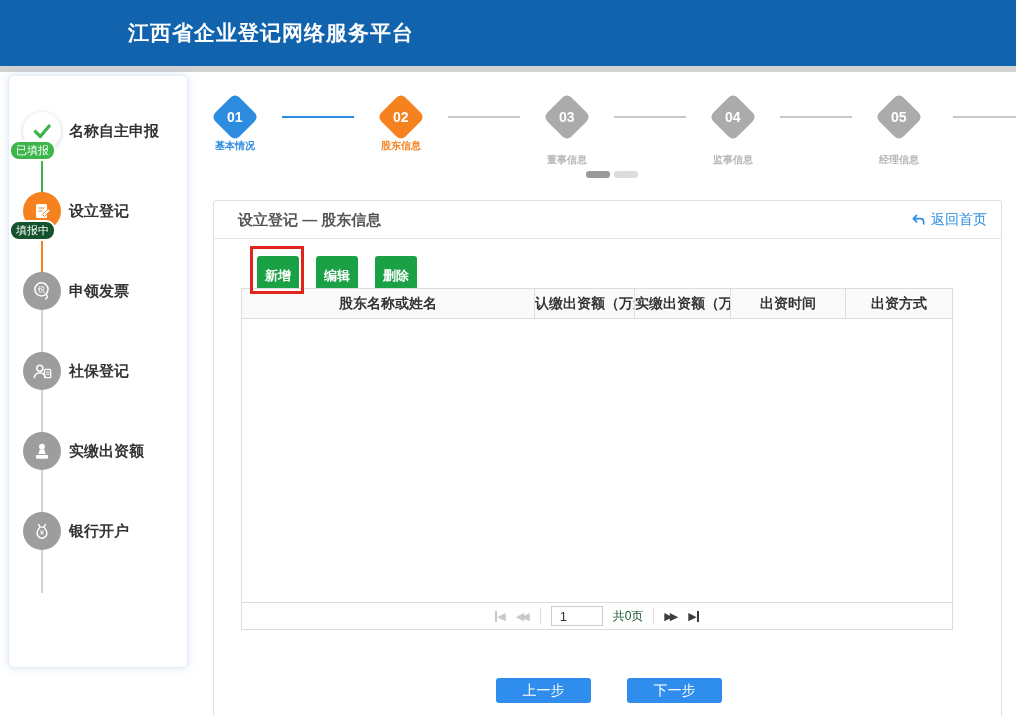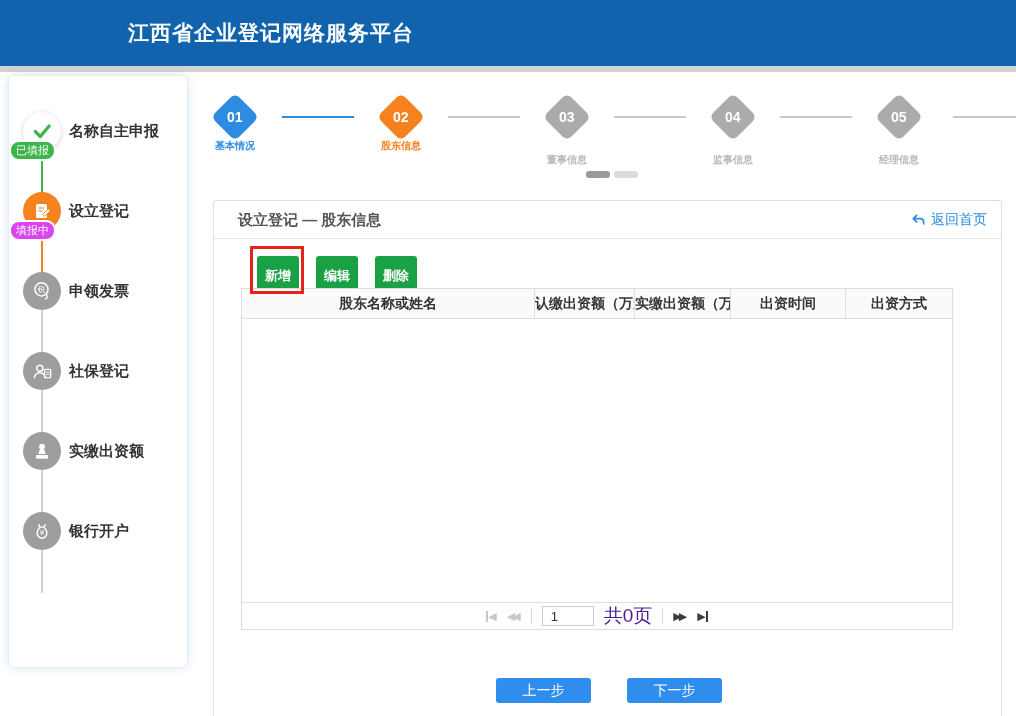--- a/index.html
+++ b/index.html
@@ -22,21 +22,21 @@
   .side-item{position:relative;height:80px;}
   .side-circle{position:absolute;left:14px;top:21px;width:38px;height:38px;border-radius:50%;
     display:flex;align-items:center;justify-content:center;z-index:2;}
   .side-circle.done{background:#fff;box-shadow:0 1px 5px rgba(0,0,0,.18);}
   .side-circle.active{background:var(--accent-orange);}
   .side-circle.pending{background:#9d9d9d;}
   .side-label{position:absolute;left:60px;top:0;height:80px;line-height:80px;font-size:15px;font-weight:bold;color:#333;white-space:nowrap;}
   .side-badge{position:absolute;left:0;top:49px;z-index:3;font-size:11px;color:#fff;border:2px solid #fff;
     border-radius:10px;padding:1px 5px;white-space:nowrap;}
   .side-badge.green{background:var(--badge-green);}
-  .side-badge.orange{background:#d946ef;}
+  .side-badge.orange{background:#14532d;}
   .side-item .connector{position:absolute;left:32px;top:59px;width:2px;height:43px;z-index:1;}
   .conn-green{background:var(--badge-green);} .conn-orange{background:var(--accent-orange);} .conn-gray{background:#d2d2d2;}
 
   
   .stepper{position:absolute;left:0;top:75px;width:1016px;height:115px;}
   .step-diamond{position:absolute;top:100px;width:34px;height:34px;border-radius:6px;transform:rotate(45deg);
     display:flex;align-items:center;justify-content:center;}
   .step-diamond span{transform:rotate(-45deg);color:#fff;font-size:14px;font-weight:bold;}
   .step-diamond.done{background:var(--accent-blue);}
   .step-diamond.active{background:var(--accent-orange);}
@@ -68,21 +68,21 @@
   .grid-header .cell:first-child{border-left:none;}
   .c0{width:292px;} .c1{width:100px;} .c2{width:96px;} .c3{width:107px;} .c4{width:115px;}
   .grid-body{height:283px;border-left:1px solid var(--border-gray);border-right:1px solid var(--border-gray);background:#fff;}
   .grid-pager{height:28px;border:1px solid var(--border-gray);display:flex;align-items:center;justify-content:center;gap:10px;background:#fff;}
   .pg-btn{display:flex;align-items:center;font-size:11px;cursor:pointer;line-height:1;}
   .pg-disabled{color:#c8c8c8;} .pg-enabled{color:#3c3c3c;}
   .pg-bar{display:inline-block;width:2px;height:11px;background:currentColor;}
   .pg-double{letter-spacing:-3px;padding-right:3px;}
   .pg-sep{width:1px;height:16px;background:#ddd;}
   .pg-input{width:52px;height:20px;border:1px solid #ccc;font-size:13px;padding-left:8px;font-family:inherit;color:#333;}
-  .pg-total{font-size:19px;color:#4c1d95;}
+  .pg-total{font-size:12px;color:#14532d;}
 
   .nav-row{position:absolute;left:39px;top:477px;width:712px;display:flex;justify-content:center;gap:36px;}
   .btn-blue{width:95px;height:25px;background:#2e8ded;color:#fff;border:none;border-radius:3px;
     font-size:14px;font-family:inherit;cursor:pointer;}
 </style>
 </head>
 <body>
 
 <div class="screen">
 

